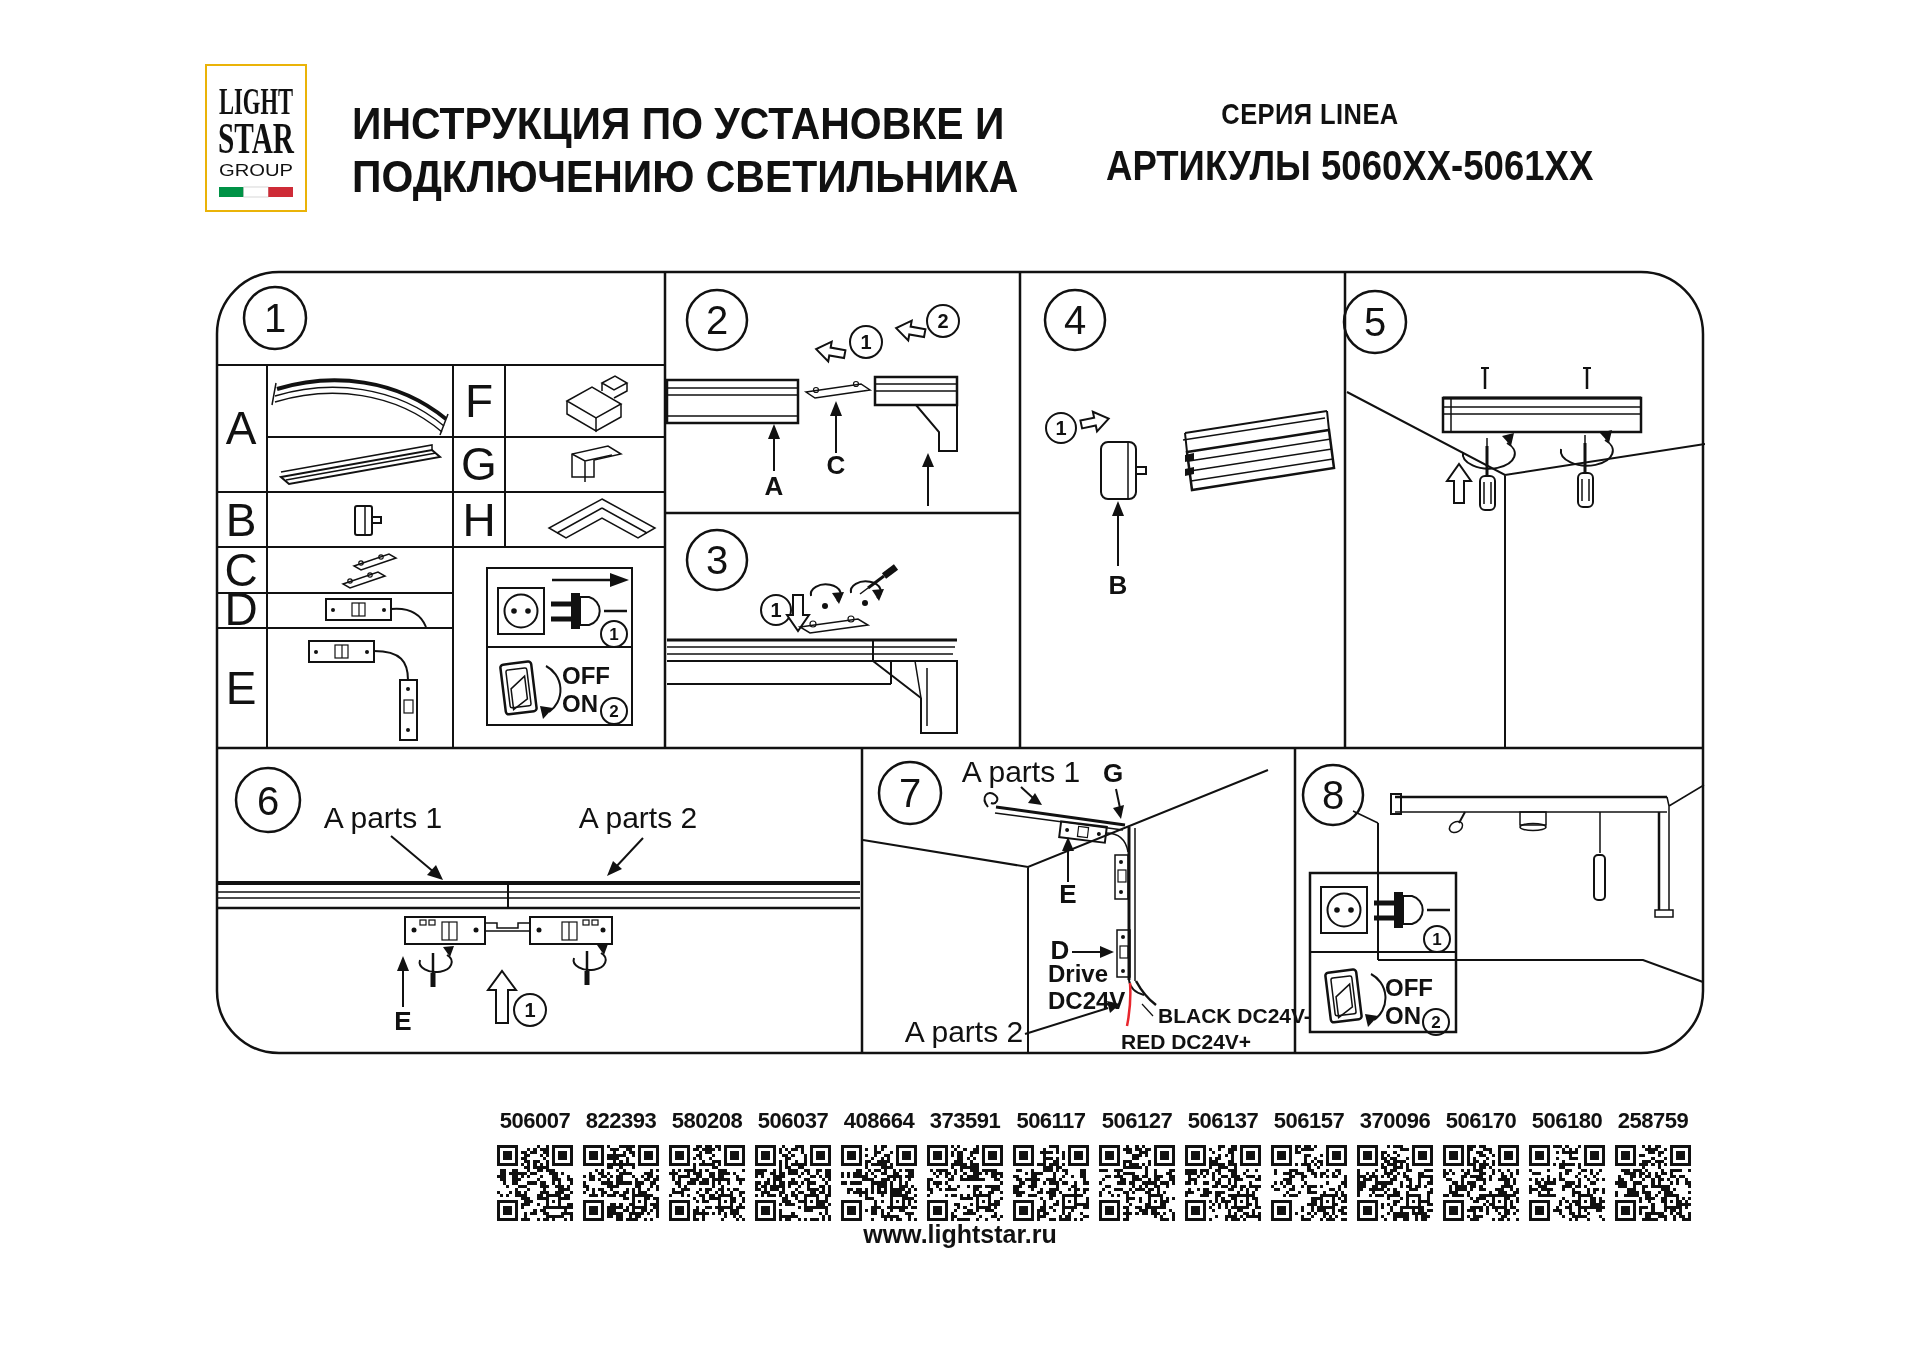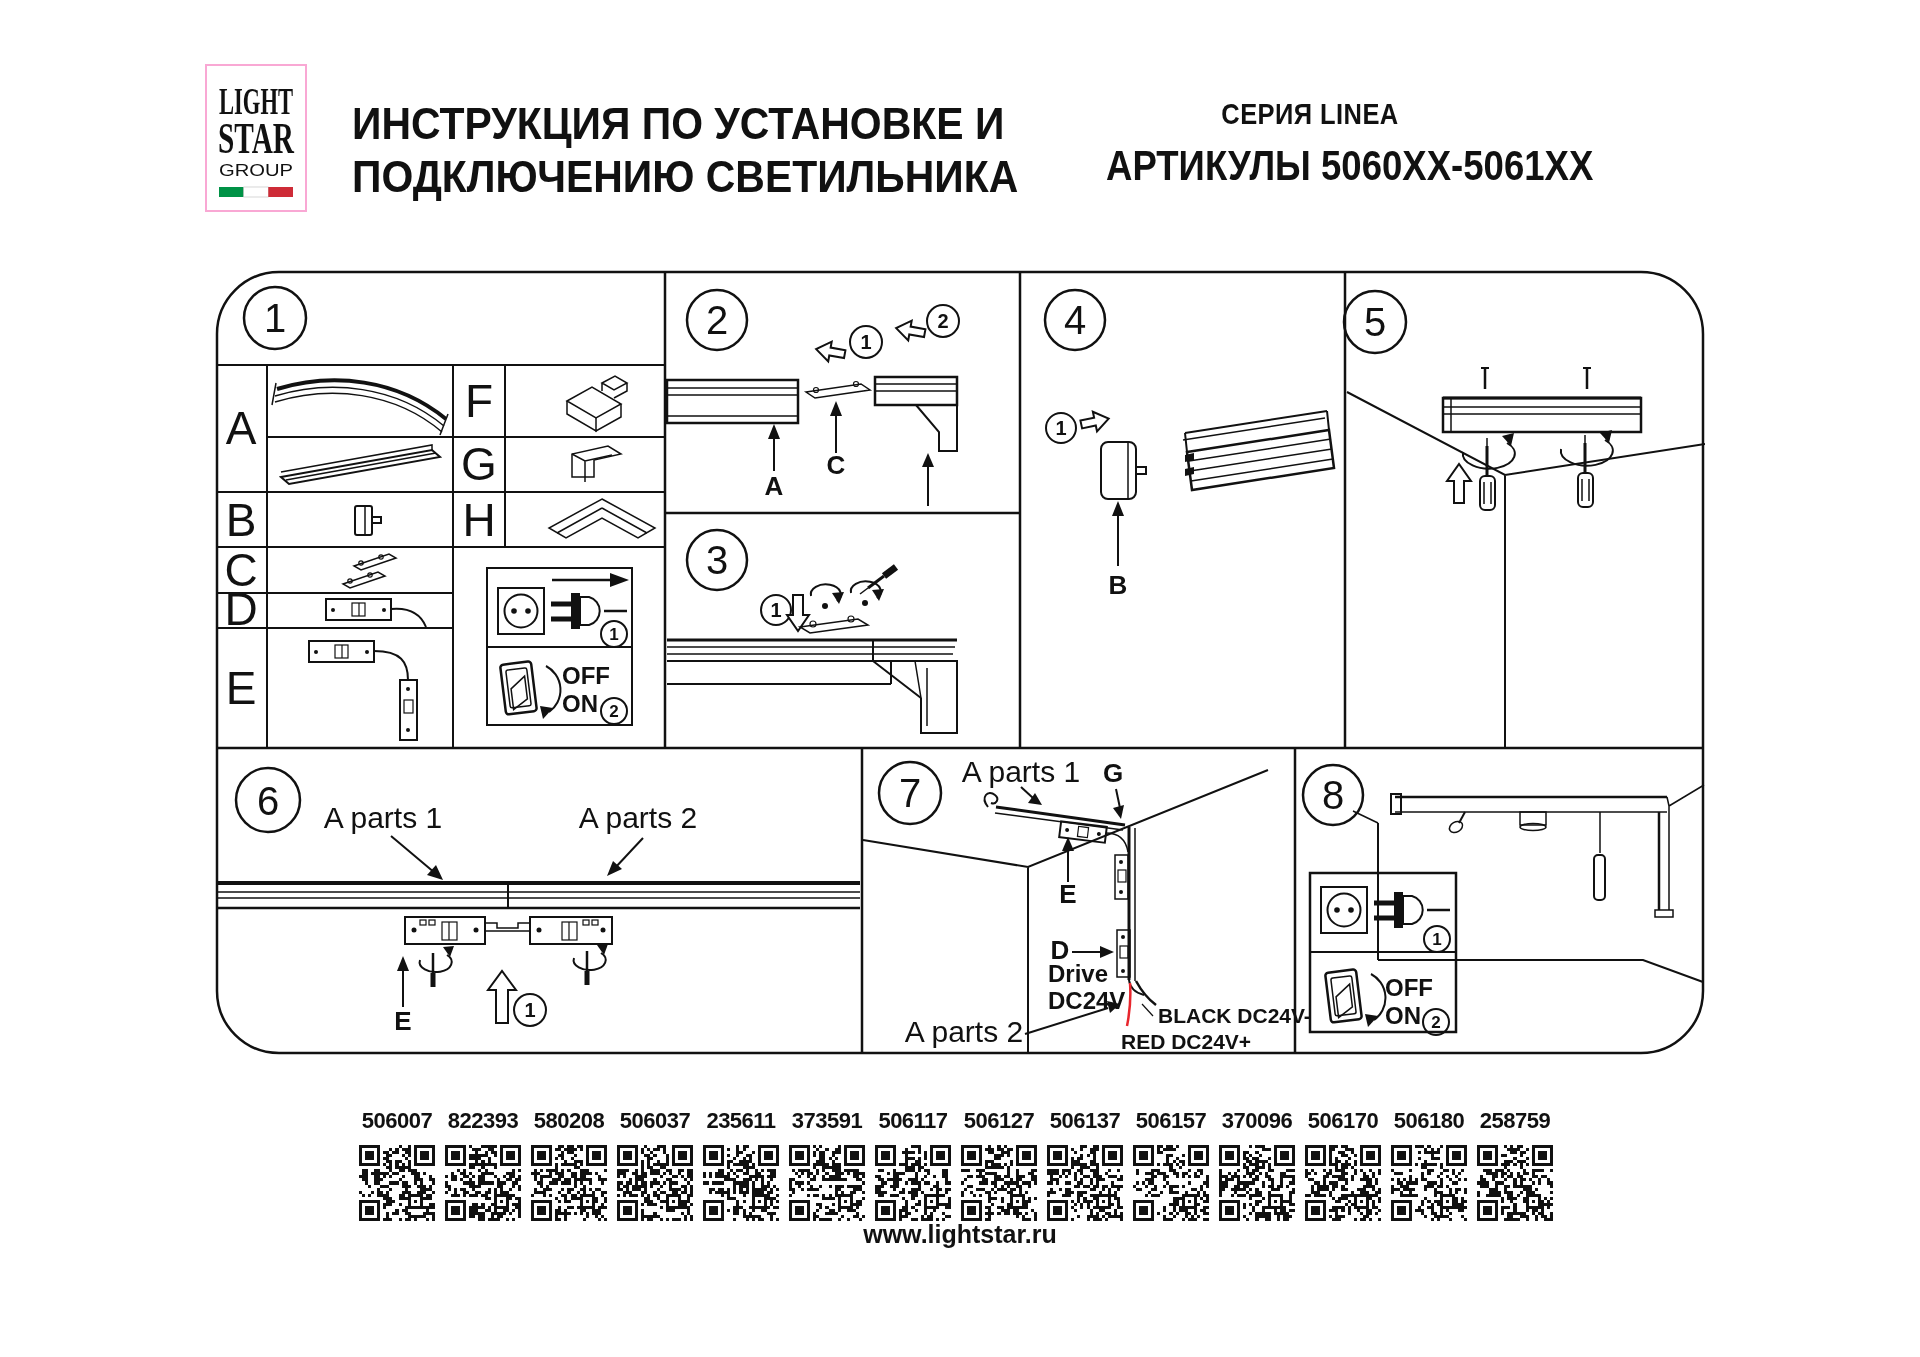--- a/index.html
+++ b/index.html
@@ -2,21 +2,21 @@
 <html><head>
 <meta charset="utf-8">
 <style>
   *{margin:0;padding:0;box-sizing:border-box}
   html,body{width:1920px;height:1357px;background:#fff;color:#111;
     font-family:"Liberation Sans",sans-serif;overflow:hidden}
   #page{position:relative;width:1920px;height:1357px;background:#fff}
   .abs{position:absolute}
 
   
-  #logo-box{left:205px;top:64px;width:102px;height:148px;border:2px solid #f9a8d4;background:#fff}
+  #logo-box{left:205px;top:64px;width:102px;height:148px;border:2px solid #eab308;background:#fff}
   #title{left:352px;top:97px;font-size:44px;font-weight:700;line-height:53px;white-space:nowrap;
     transform:scaleX(.93);transform-origin:left top}
   #series-block{left:1070px;top:97px;width:480px;text-align:center;transform:scaleX(.85)}
   #series{font-size:30px;font-weight:700;letter-spacing:.5px}
   #articles{font-size:43px;font-weight:700;margin-top:10px;white-space:nowrap}
 
   
   #figure{left:215px;top:270px}
   .s1{stroke:#111;fill:none;stroke-width:1.2}
   .s15{stroke:#111;fill:none;stroke-width:1.5}
@@ -34,21 +34,21 @@
   text.letter{font-size:46px}
   text.lbl{font-size:26px;font-weight:700}
   text.parts{font-size:30px}
   text.stp{font-size:20px;font-weight:700}
   text.stpsm{font-size:17px;font-weight:700}
   text.offon{font-size:24px;font-weight:700}
   text.wire{font-size:21px;font-weight:700}
   text.drv{font-size:24px;font-weight:700}
 
   
-  #qr-row{left:200px;top:1108px;width:1512px;display:flex;justify-content:center}
+  #qr-row{left:184px;top:1108px;width:1512px;display:flex;justify-content:flex-end}
   .qr-item{display:flex;flex-direction:column;align-items:center;width:86px}
   .qr-num{font-size:22px;font-weight:700;letter-spacing:-.5px}
   .qr-item svg{width:80px;height:80px;margin-top:9px}
 
   #website{left:0;top:1220px;width:1920px;text-align:center;font-size:25px;font-weight:700}
 </style>
 </head>
 <body>
 
 <div id="page">
@@ -1272,21 +1272,21 @@
           <rect x="14" y="24" width="1" height="1"></rect>
           <rect x="16" y="24" width="1" height="1"></rect>
           <rect x="18" y="24" width="1" height="1"></rect>
           <rect x="19" y="24" width="1" height="1"></rect>
           <rect x="20" y="24" width="1" height="1"></rect>
           <rect x="22" y="24" width="1" height="1"></rect>
           <rect x="24" y="24" width="1" height="1"></rect>
         </svg>
       </div>
       <div class="qr-item">
-        <div class="qr-num">235611</div>
+        <div class="qr-num">408664</div>
         <svg xmlns="http://www.w3.org/2000/svg" viewBox="-0.5 -0.5 26 26" shape-rendering="crispEdges" fill="#111">
           <path fill-rule="evenodd" d="M0 0h7v7h-7zM1 1h5v5h-5z"></path>
           <rect x="2" y="2" width="3" height="3"></rect>
           <path fill-rule="evenodd" d="M18 0h7v7h-7zM19 1h5v5h-5z"></path>
           <rect x="20" y="2" width="3" height="3"></rect>
           <path fill-rule="evenodd" d="M0 18h7v7h-7zM1 19h5v5h-5z"></path>
           <rect x="2" y="20" width="3" height="3"></rect>
           <path fill-rule="evenodd" d="M16 16h5v5h-5zM17 17h3v3h-3z"></path>
           <rect x="18" y="18" width="1" height="1"></rect>
           <rect x="11" y="0" width="1" height="1"></rect>

